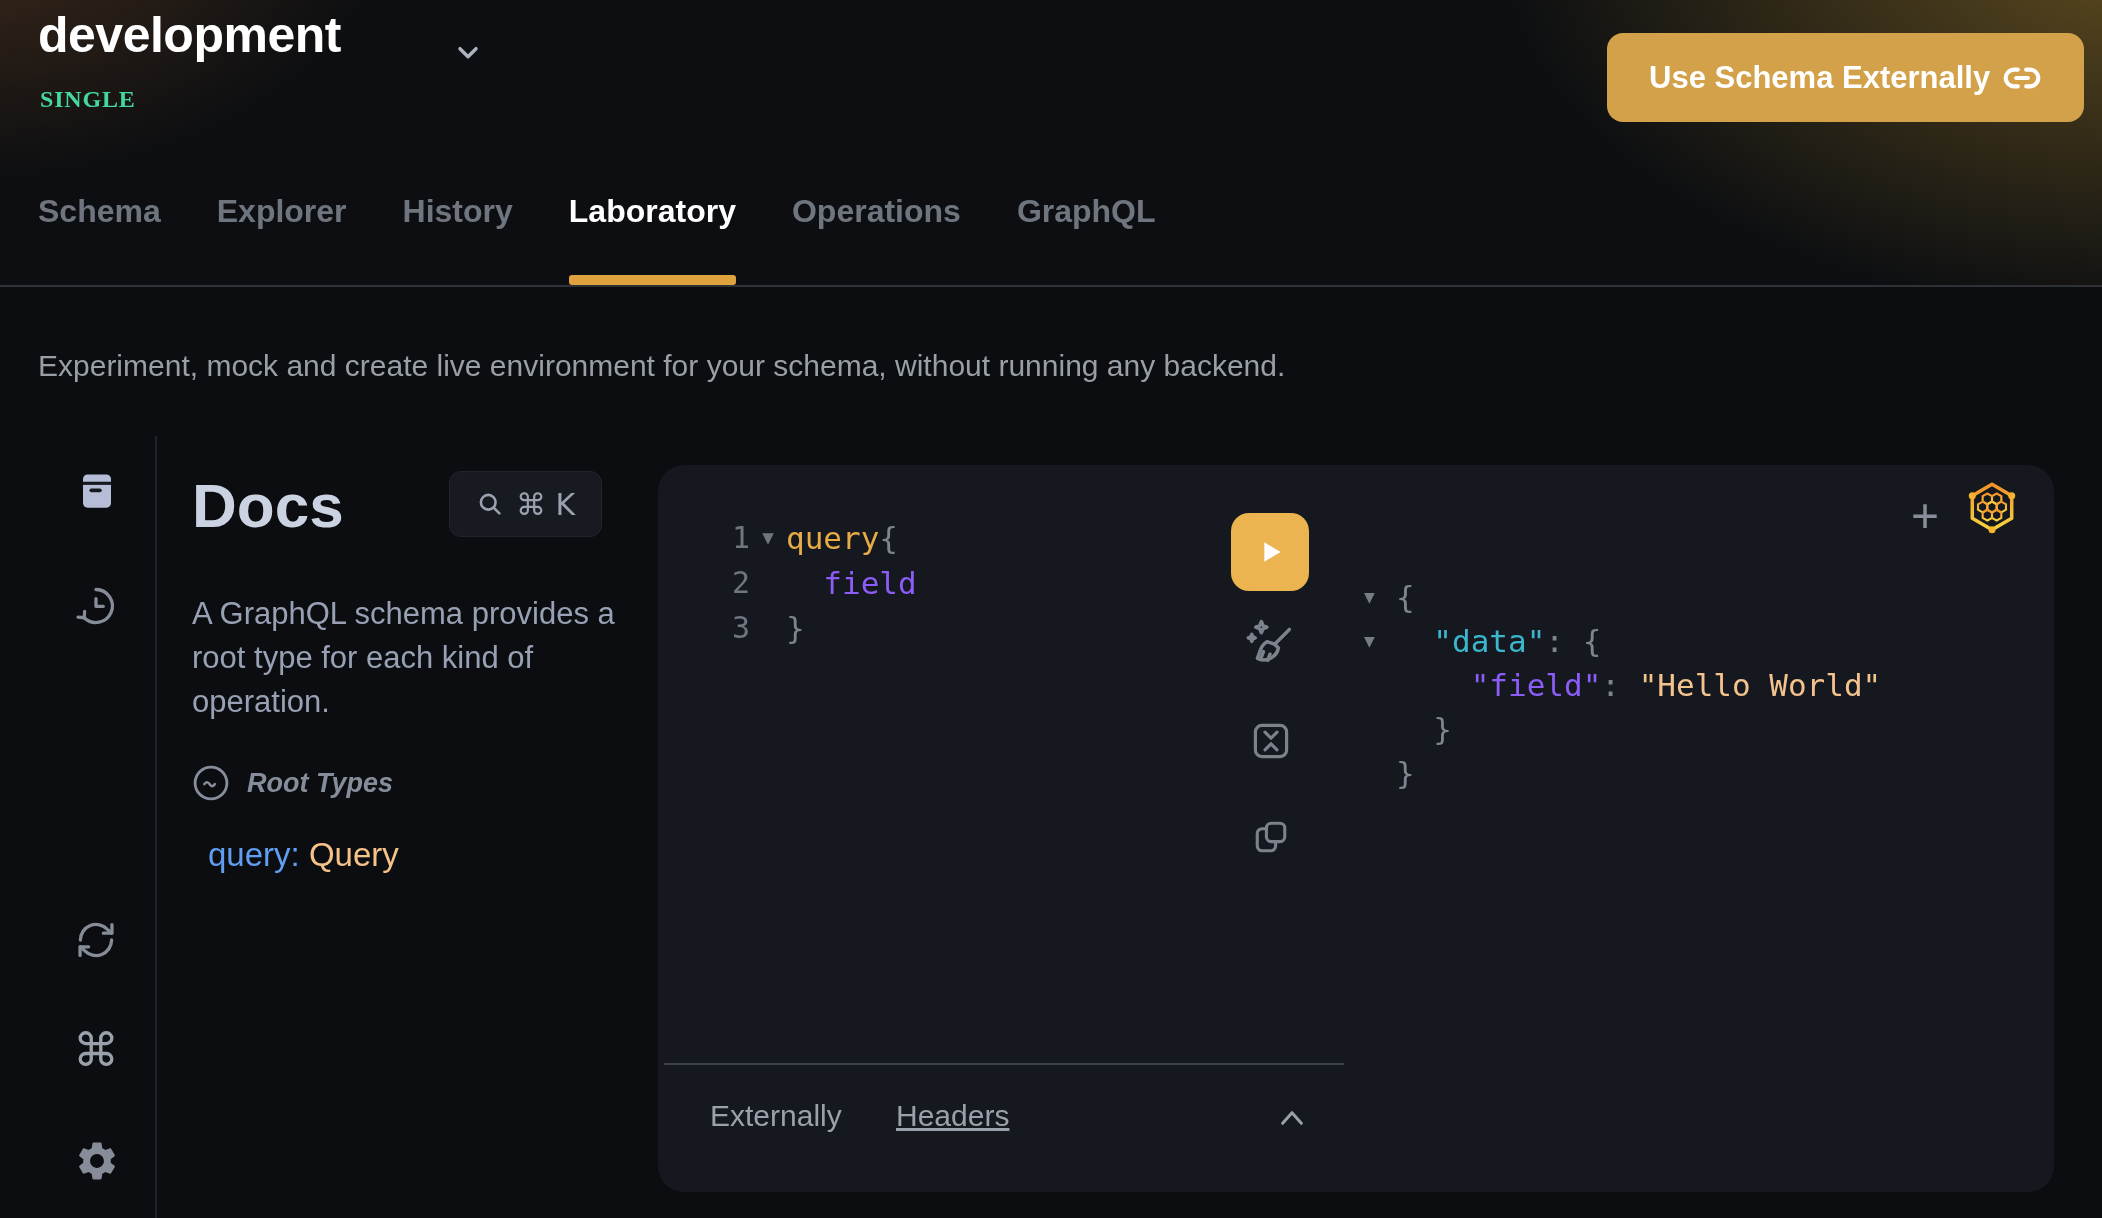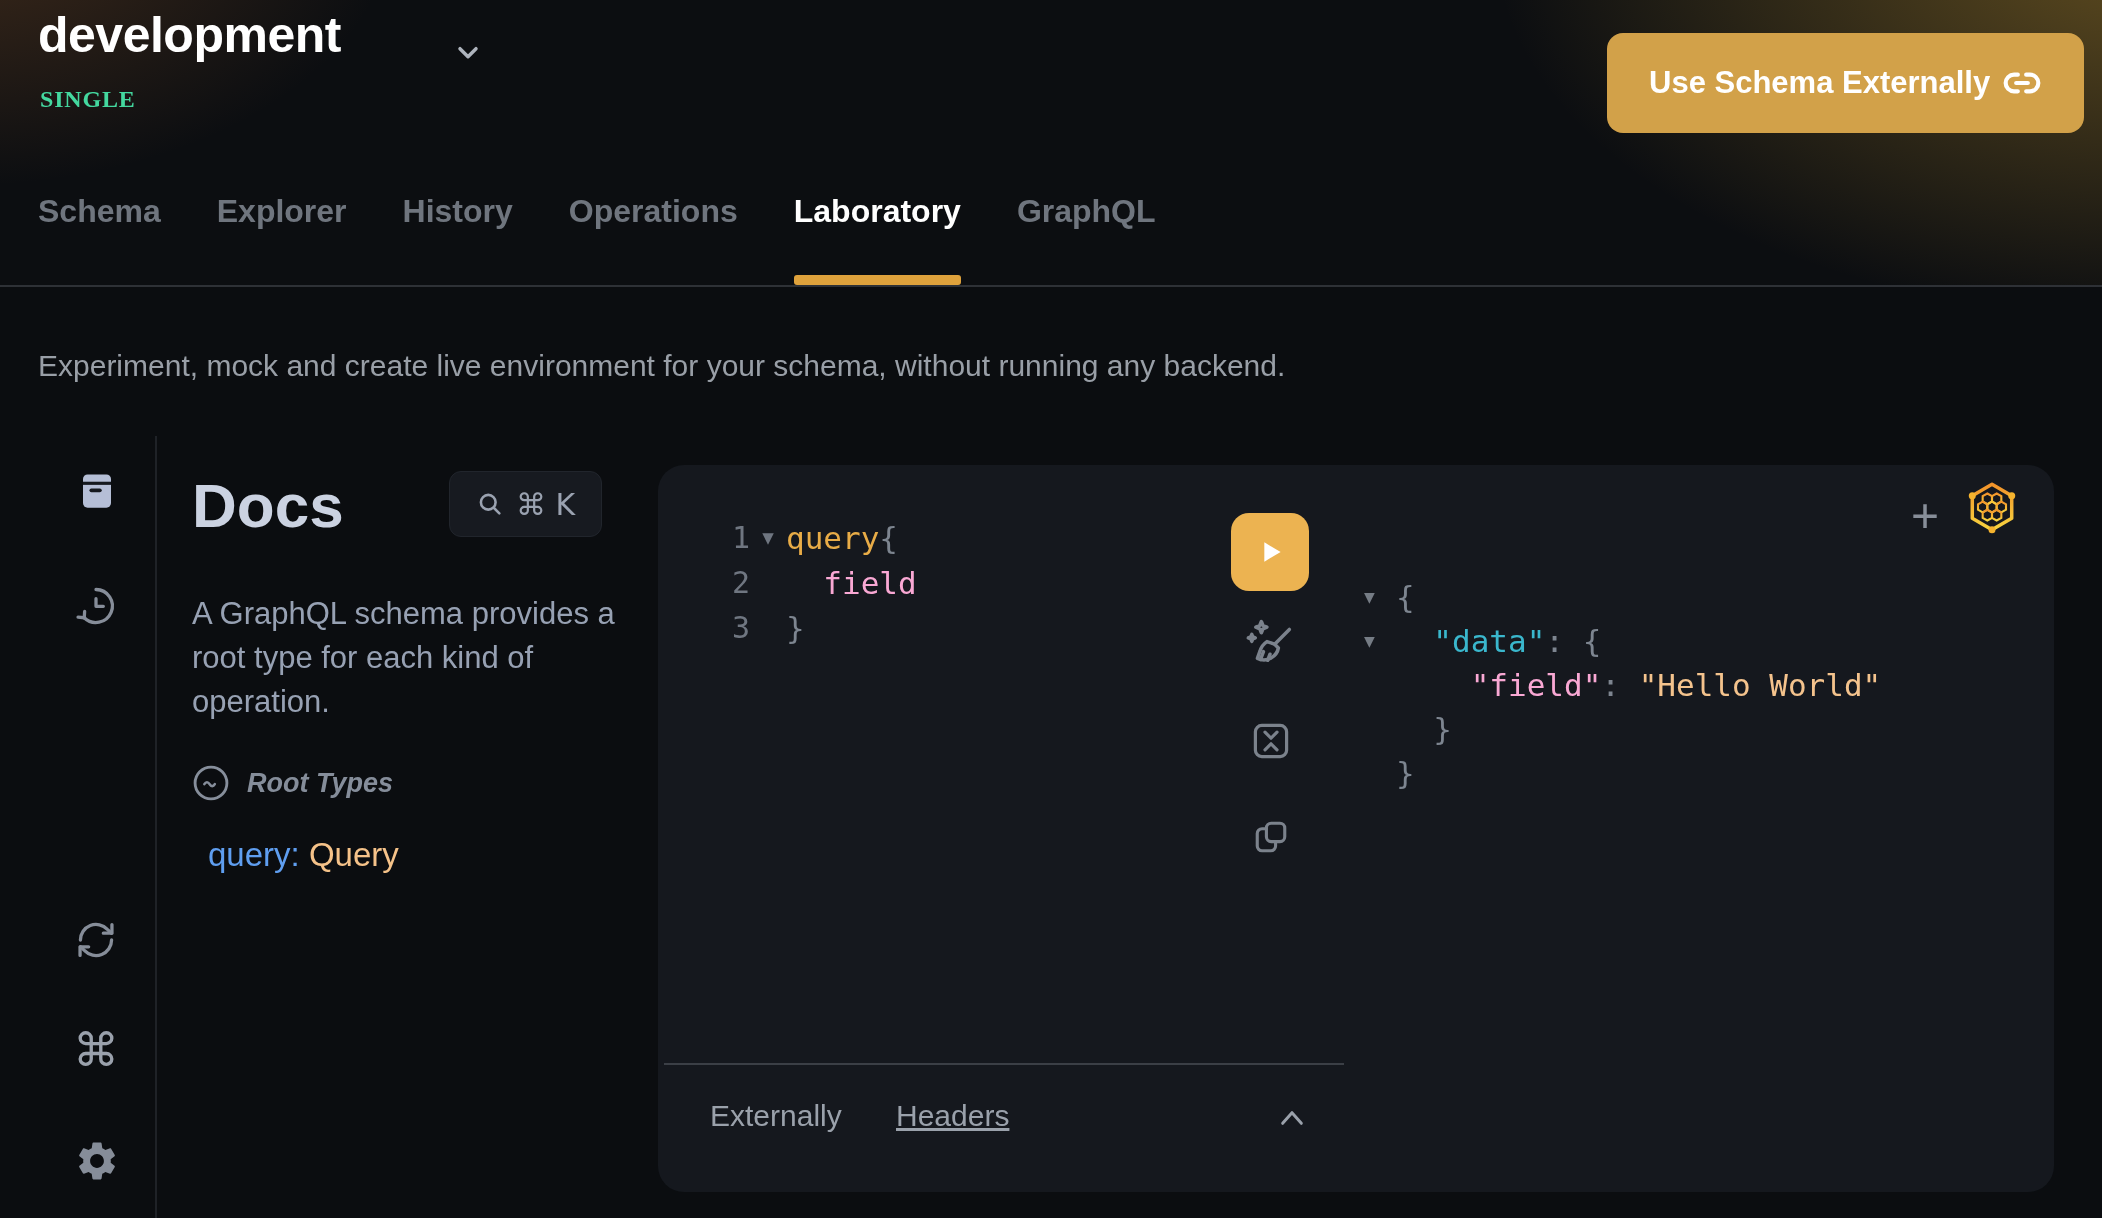--- a/index.html
+++ b/index.html
@@ -22,21 +22,21 @@
   .project-title {
     position:absolute; left:38px; top:6px;
     font-size:50px; font-weight:800; color:#ffffff; letter-spacing:-.5px;
   }
   .title-chevron { position:absolute; left:452px; top:36px; width:32px; height:32px; }
   .env-badge {
     position:absolute; left:40px; top:86px;
     font-size:24px; font-weight:700; letter-spacing:.8px; color:#44d89f;font-family:Liberation Serif, serif;
   }
   .external-btn {
-    position:absolute; left:1607px; top:33px; width:477px; height:100px;
+    position:absolute; left:1607px; top:33px; width:477px; height:89px;
     background:#d2a149; border-radius:16px; border:none; cursor:pointer;
     display:flex; align-items:center; justify-content:space-between;
     padding:0 42px;
   }
   .external-btn .label { font-size:31px; font-weight:700; color:#ffffff; font-family:"Liberation Sans",sans-serif; }
 
   .tabs {
     position:absolute; left:38px; bottom:0; height:92px;
     display:flex; gap:56px;
   }
@@ -105,21 +105,21 @@
     width:26px; text-align:right; font-size:30px; color:#6f7681;
     font-family:"DejaVu Sans Mono", monospace;
   }
   .gutter-fold {
     width:36px; text-align:center; font-size:15px; color:#6f7681;
     font-family:"DejaVu Sans",sans-serif;
   }
   .code-text { font-size:31px; white-space:pre; }
   .tk-keyword { color:#e8ac47; }
   .tk-brace { color:#7d8590; }
-  .tk-blue { color:#f9a8d4; }
+  .tk-blue { color:#8b5cf6; }
 
   .exec-btn {
     position:absolute; left:573px; top:48px; width:78px; height:78px;
     background:#ecb351; border-radius:18px; border:none; cursor:pointer;
     display:flex; align-items:center; justify-content:center;
   }
   .tool-icon { position:absolute; cursor:pointer; }
   .icon-prettify { left:584px; top:150px; width:56px; height:56px; }
   .icon-merge    { left:589px; top:252px; width:48px; height:48px; }
   .icon-copy     { left:591px; top:350px; width:44px; height:44px; }
@@ -175,22 +175,22 @@
           <path d="M14.5 7h2.3a5 5 0 0 1 0 10h-2.3"></path>
           <line x1="8.5" y1="12" x2="15.5" y2="12"></line>
         </svg>
       </span>
     </button>
 
     <div class="tabs">
       <div class="tab">Schema</div>
       <div class="tab">Explorer</div>
       <div class="tab">History</div>
+      <div class="tab active">Laboratory</div>
       <div class="tab">Operations</div>
-      <div class="tab active">Laboratory</div>
       <div class="tab">GraphQL</div>
     </div>
   </div>
 
   <div class="subtitle">Experiment, mock and create live environment for your schema, without running any backend.</div>
 
   <div class="content">
 
     <div class="side-toolbar">
       <div class="side-icon icon-docs">

